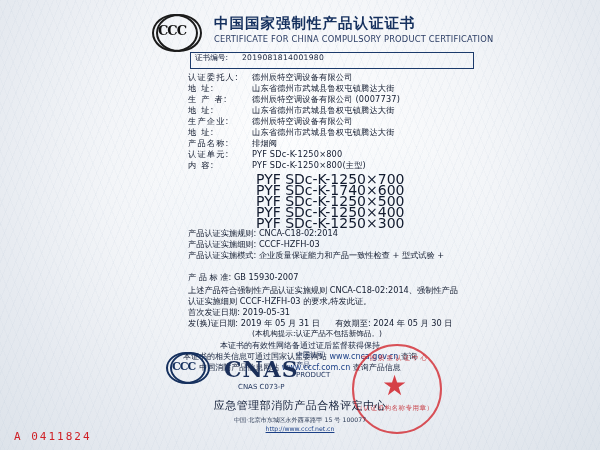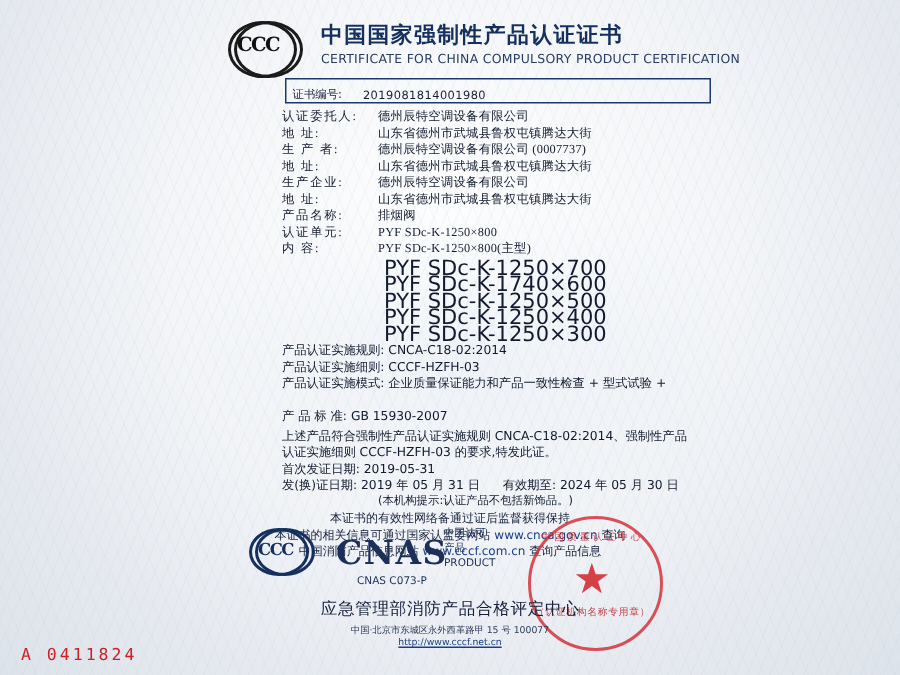--- a/index.html
+++ b/index.html
@@ -48,32 +48,31 @@
     font-family:"DejaVu Sans","Liberation Sans",sans-serif;
   }
   .title-en{
     position:absolute;left:214px;top:34px;
     font-size:8.3px;color:#2a3c63;letter-spacing:.2px;
   }
   .cert-no-box{
     position:absolute;left:190px;top:52px;width:282px;height:15px;
     border:1px solid #1b3a6b;
     font-size:7.6px;color:#14203a;
-    display:flex;align-items:flex-end;
+    display:flex;align-items:flex-start;
   }
   .cert-no-box .lbl{padding-left:4px;}
   .cert-no-box .val{padding-left:14px;letter-spacing:.3px;}
 
   
   .row{
     position:absolute;left:188px;
     font-size:8.2px;color:#111a2e;
     white-space:nowrap;
     letter-spacing:.2px;
-    font-family:Liberation Serif, serif;
   }
   .row .k{
     display:inline-block;width:64px;
     letter-spacing:1.2px;
   }
   .row .v{display:inline-block;}
   .sub{
     position:absolute;left:256px;
     font-size:14px;color:#111a2e;white-space:nowrap;
   }

